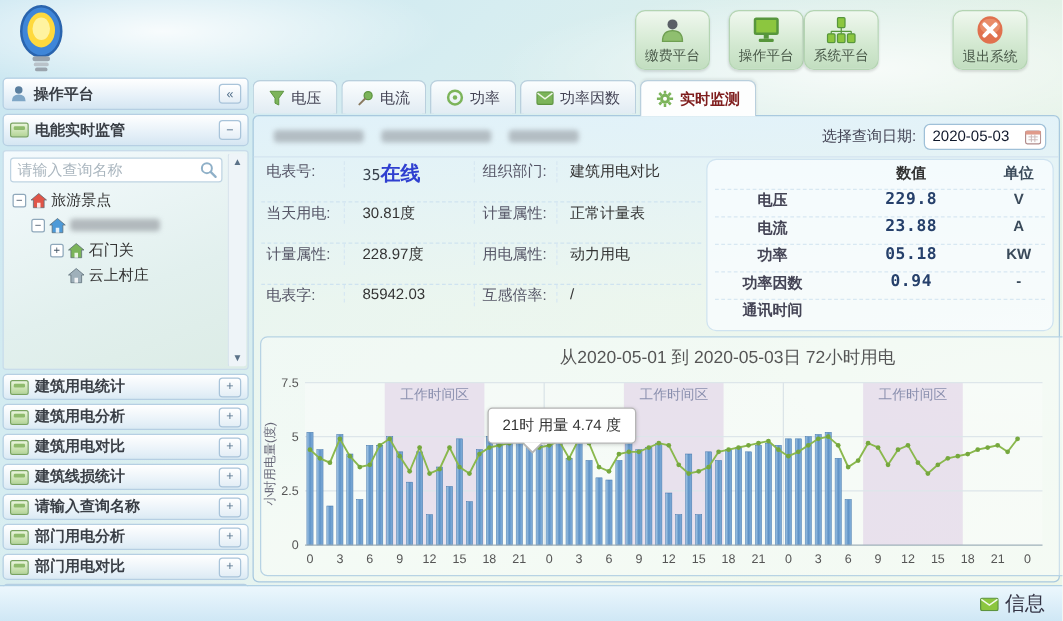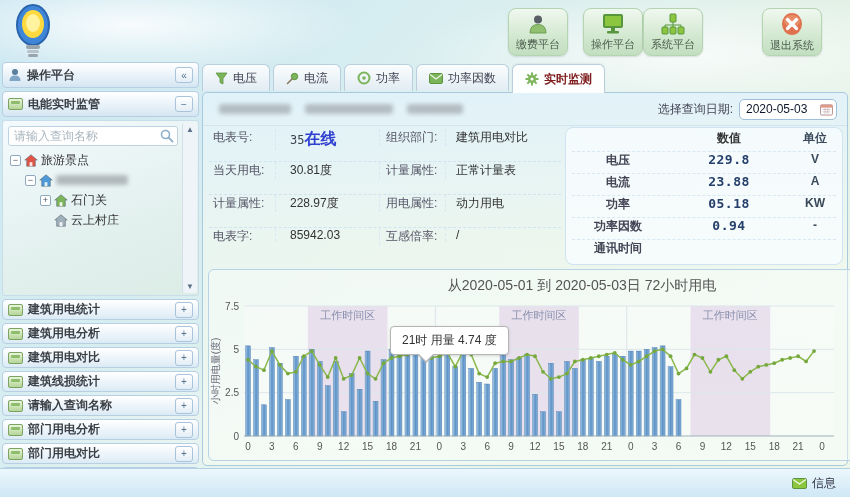--- a/index.html
+++ b/index.html
@@ -103,21 +103,21 @@
   .tooltip { position:absolute; left:181px; top:56px; background:#fff; border:1px solid #b5b5b5;
     border-radius:4px; padding:5px 11px; font-size:12px; color:#333; box-shadow:0 1px 3px rgba(0,0,0,.15); z-index:5; }
   .tooltip:after { content:""; position:absolute; left:28px; bottom:-7px; border-left:7px solid transparent;
     border-right:7px solid transparent; border-top:7px solid #fff; }
   .tooltip:before { content:""; position:absolute; left:27px; bottom:-9px; border-left:8px solid transparent;
     border-right:8px solid transparent; border-top:8px solid #b5b5b5; }
   
   .statusbar { position:absolute; left:0; right:0; top:468px; height:29px;
     background:linear-gradient(180deg,#ecf7fd,#cfe7f5); border-top:1px solid #b2d1e5;
     display:flex; align-items:center; justify-content:flex-end; padding:0 14px; gap:5px; }
-  .statusbar .t { font-size:12px; color:#334; }
+  .statusbar .t { font-size:16px; color:#334; }
 </style>
 </head>
 <body>
 
 <div>
   <svg class="logo" viewBox="0 0 50 56">
     <ellipse cx="25" cy="22" rx="16" ry="20" fill="#3f86d8" stroke="#2a64ad" stroke-width="2"></ellipse>
     <ellipse cx="25" cy="21" rx="11" ry="14" fill="#ffd93d"></ellipse>
     <ellipse cx="25" cy="20" rx="7" ry="9" fill="#fff3a0"></ellipse>
     <rect x="18" y="42" width="14" height="4" rx="2" fill="#9aa4ad"></rect>

